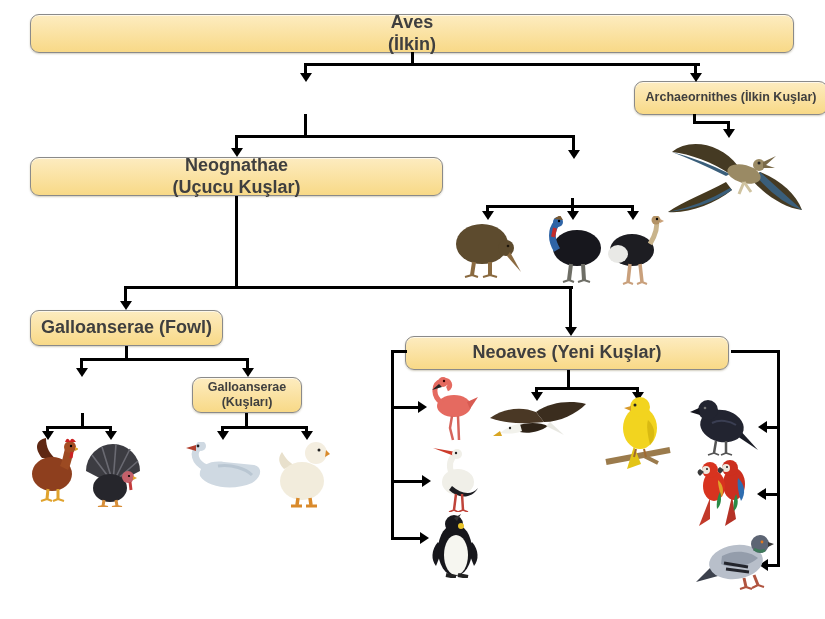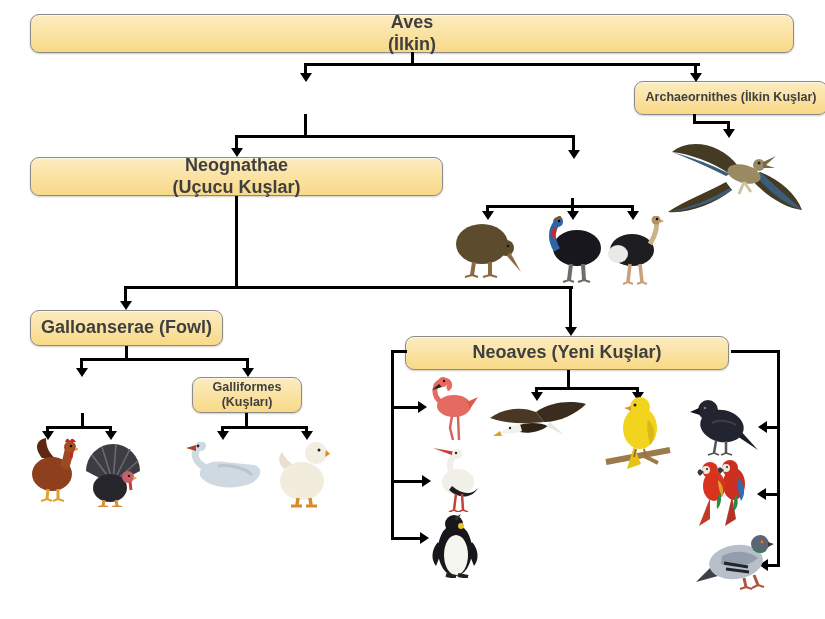--- a/index.html
+++ b/index.html
@@ -43,21 +43,21 @@
     <span>(Uçucu Kuşlar)</span>
   </div>
 
 
   <div class="node" style="left:30px;top:310px;width:193px;height:36px">
     <span>Galloanserae (Fowl)</span>
   </div>
 
 
   <div class="node" style="left:192px;top:377px;width:110px;height:36px;font-size:12.5px">
-    <span>Galliformes</span>
+    <span>Galloanserae</span>
     <span>(Kuşları)</span>
   </div>
 
   <div class="node" style="left:405px;top:336px;width:324px;height:34px">
     <span>Neoaves (Yeni Kuşlar)</span>
   </div>
 
   <div class="ln" style="left:411px;top:52px;width:3px;height:14px"></div>
   <div class="ln" style="left:304px;top:63px;width:396px;height:3px"></div>
   <div class="ln" style="left:304px;top:63px;width:3px;height:11px"></div>

